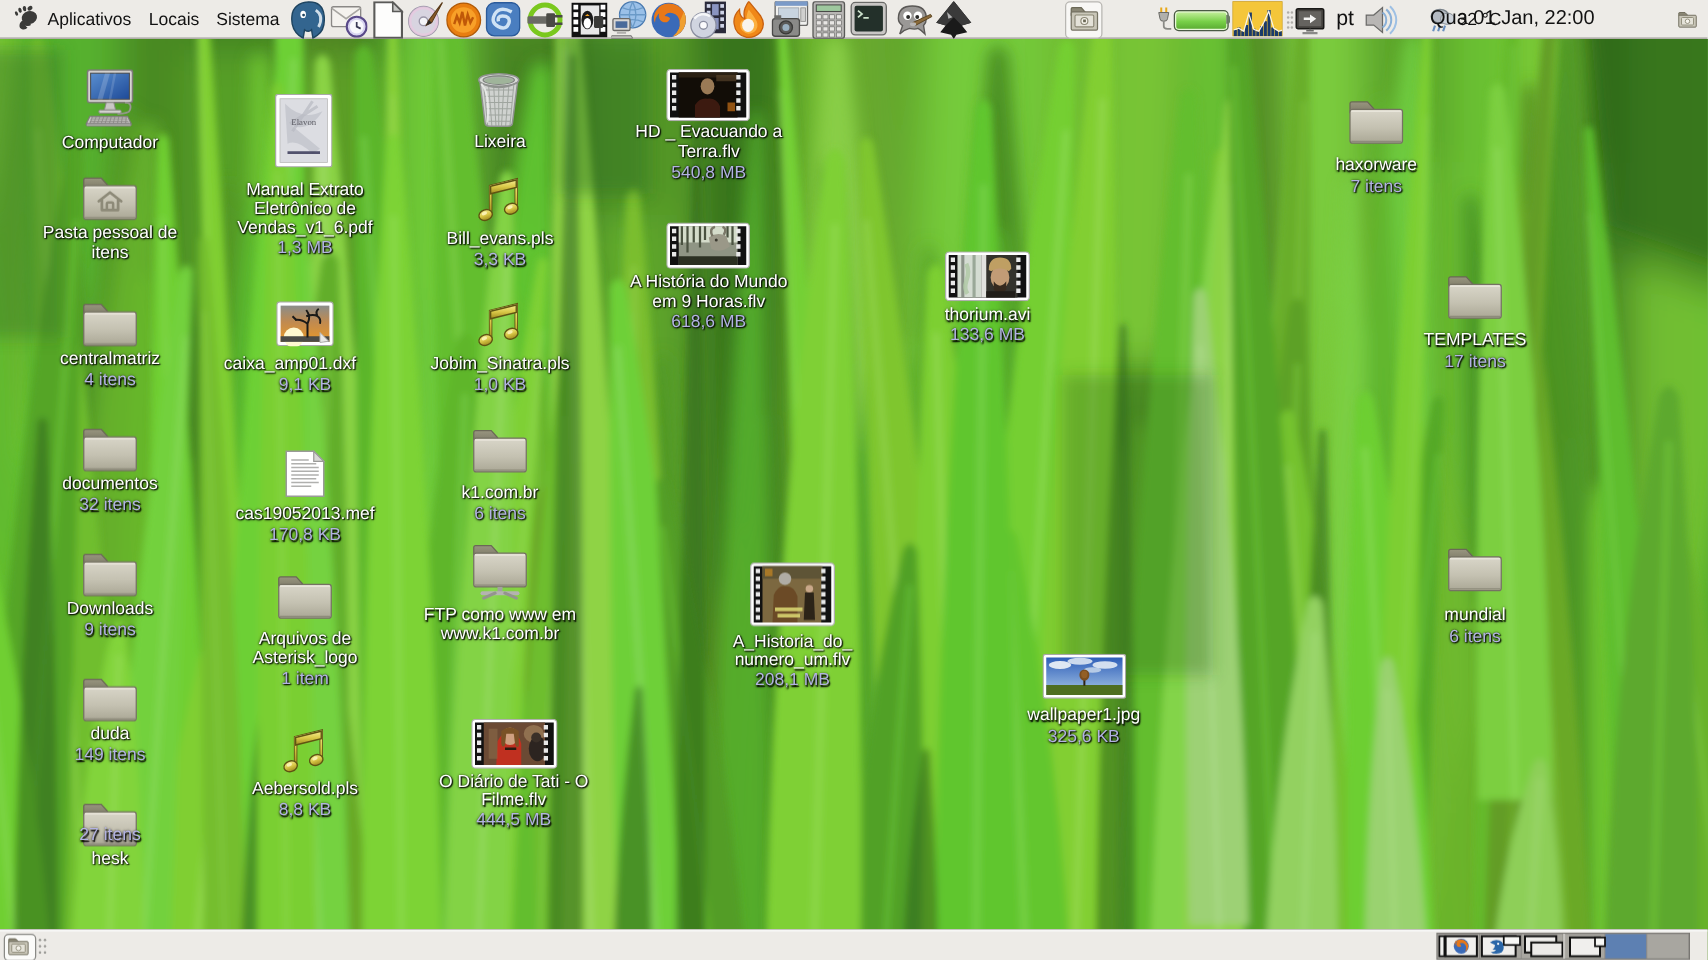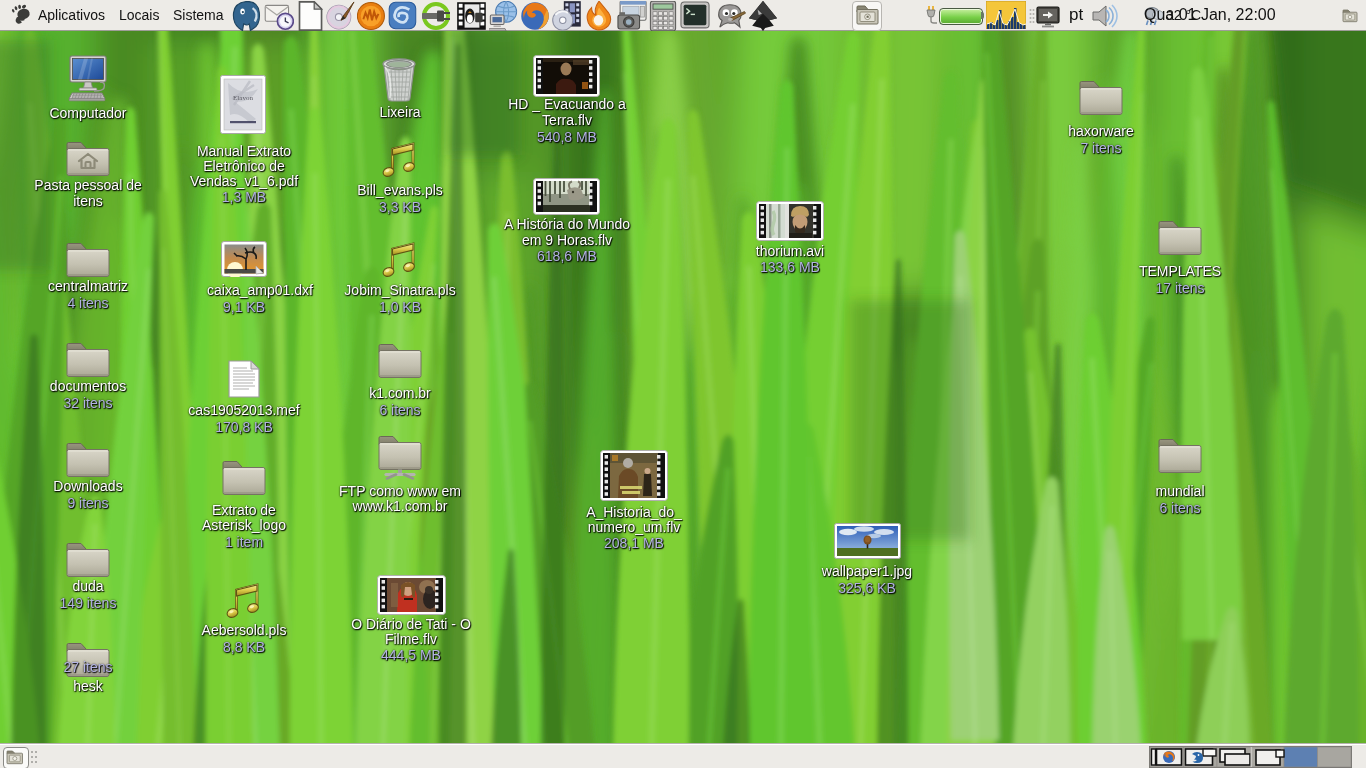--- a/index.html
+++ b/index.html
@@ -631,25 +631,25 @@
 <div class="lbl" style="left:88px;top:487px">Downloads</div>
 <div class="lbl sz" style="left:88px;top:504px">9 itens</div>
 <div class="lbl" style="left:88px;top:587px">duda</div>
 <div class="lbl sz" style="left:88px;top:604px">149 itens</div>
 <div class="lbl" style="left:88px;top:687px">hesk</div>
 <div class="lbl sz" style="left:88px;top:668px">27 itens</div>
 <div class="lbl" style="left:244px;top:152px">Manual Extrato</div>
 <div class="lbl" style="left:244px;top:167px">Eletrônico de</div>
 <div class="lbl" style="left:244px;top:182px">Vendas_v1_6.pdf</div>
 <div class="lbl sz" style="left:244px;top:198px">1,3 MB</div>
-<div class="lbl" style="left:260px;top:291px">caixa_amp01.dxf</div>
+<div class="lbl" style="left:232px;top:291px">caixa_amp01.dxf</div>
 <div class="lbl sz" style="left:244px;top:308px">9,1 KB</div>
 <div class="lbl" style="left:244px;top:411px">cas19052013.mef</div>
 <div class="lbl sz" style="left:244px;top:428px">170,8 KB</div>
-<div class="lbl" style="left:244px;top:511px">Extrato de</div>
+<div class="lbl" style="left:244px;top:511px">Arquivos de</div>
 <div class="lbl" style="left:244px;top:526px">Asterisk_logo</div>
 <div class="lbl sz" style="left:244px;top:543px">1 item</div>
 <div class="lbl" style="left:244px;top:631px">Aebersold.pls</div>
 <div class="lbl sz" style="left:244px;top:648px">8,8 KB</div>
 <div class="lbl" style="left:400px;top:113px">Lixeira</div>
 <div class="lbl" style="left:400px;top:191px">Bill_evans.pls</div>
 <div class="lbl sz" style="left:400px;top:208px">3,3 KB</div>
 <div class="lbl" style="left:400px;top:291px">Jobim_Sinatra.pls</div>
 <div class="lbl sz" style="left:400px;top:308px">1,0 KB</div>
 <div class="lbl" style="left:400px;top:394px">k1.com.br</div>

